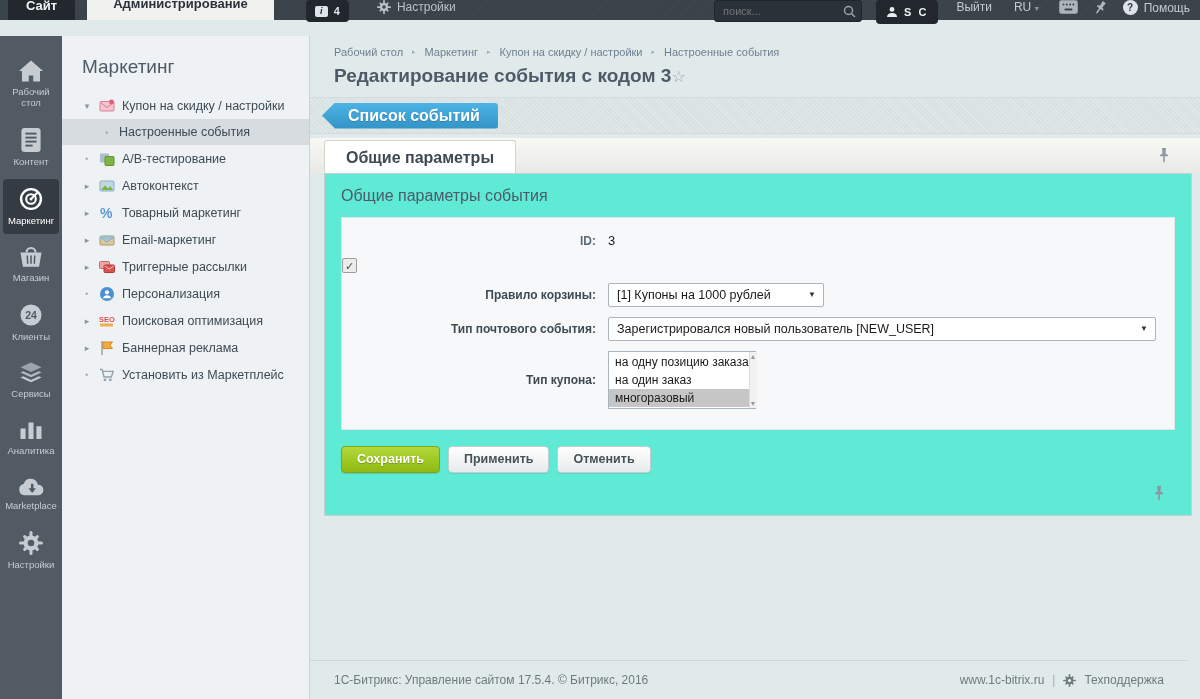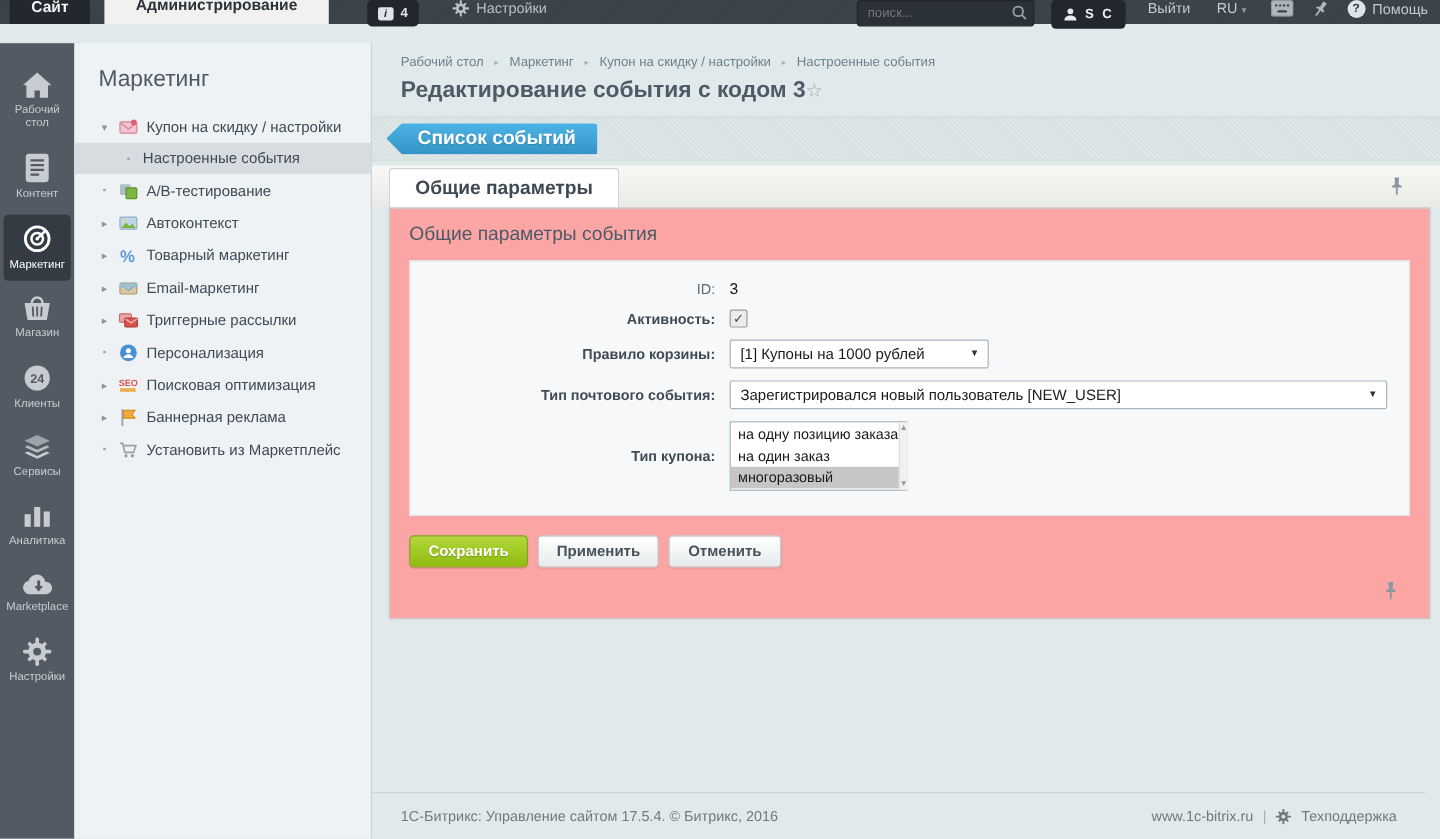--- a/index.html
+++ b/index.html
@@ -88,30 +88,30 @@
 
   .tab-row { position:relative; height:35px; margin-top:4px;
     background:linear-gradient(#f8f8f5,#e9eae5); }
   .form-tab { display:inline-block; margin-left:14px; margin-top:2px; height:33px;
     line-height:33px; background:#fff; border:1px solid #d2d4cd; border-bottom:none;
     border-radius:3px 3px 0 0; padding:0 21px; font-size:16px; font-weight:bold;
     color:#3e4954; cursor:pointer; }
   .pin { position:absolute; cursor:pointer; }
   .pin.top { right:30px; top:9px; }
 
-  .panel { position:relative; margin:0 8px 0 14px; background:#fca5a5;
+  .panel { position:relative; margin:0 8px 0 14px; background:#5eead4;
     border:1px solid #c6d0d4; padding-bottom:42px; }
   .panel h2 { font-size:16px; font-weight:normal; color:#4d5a68; padding:13px 16px 12px; }
   .inner-box { margin:0 16px; background:#f6f8f9; border:1px solid #e1e7ea;
     padding:15px 0 20px; }
   .form-row { display:flex; align-items:center; margin:0 0 10px; }
   .form-row:last-child { margin-bottom:0; }
   .f-label { width:266px; text-align:right; padding-right:12px; font-size:12px;
     font-weight:bold; color:#3f4b54; flex:none; }
-  .f-label.plain { font-weight:normal; color:#5d6a74; }
+  .f-label.plain { font-weight:bold; color:#5d6a74; }
   .f-value { font-size:13px; color:#1a1a1a; }
   .checkbox { width:15px; height:15px; background:#ececec; border:1px solid #9c9c9c;
     border-radius:2px; font-size:11px; color:#4a4a4a; text-align:center; line-height:14px;
     cursor:pointer; }
   .select { position:relative; height:24px; background:#fff; border:1px solid #a9b4bc;
     border-radius:2px; font-size:12.5px; color:#1a1a1a; line-height:22px;
     padding:0 22px 0 8px; cursor:pointer; white-space:nowrap; overflow:hidden; }
   .select .crt { position:absolute; right:7px; top:0; font-size:8px; color:#333;
     line-height:22px; }
   .sel-rule { width:216px; }
@@ -460,21 +460,20 @@
     <div class="panel">
       <h2>Общие параметры события</h2>
 
       <div class="inner-box">
         <div class="form-row">
           <span class="f-label plain">ID:</span>
           <span class="f-value">3</span>
         </div>
 
         <div class="form-row">
-          <span class="f-label">Активность:</span>
           <span class="checkbox">✓</span>
         </div>
 
         <div class="form-row">
           <span class="f-label">Правило корзины:</span>
           <div class="select sel-rule">
             <span>[1] Купоны на 1000 рублей</span>
             <span class="crt">▼</span>
           </div>
         </div>

